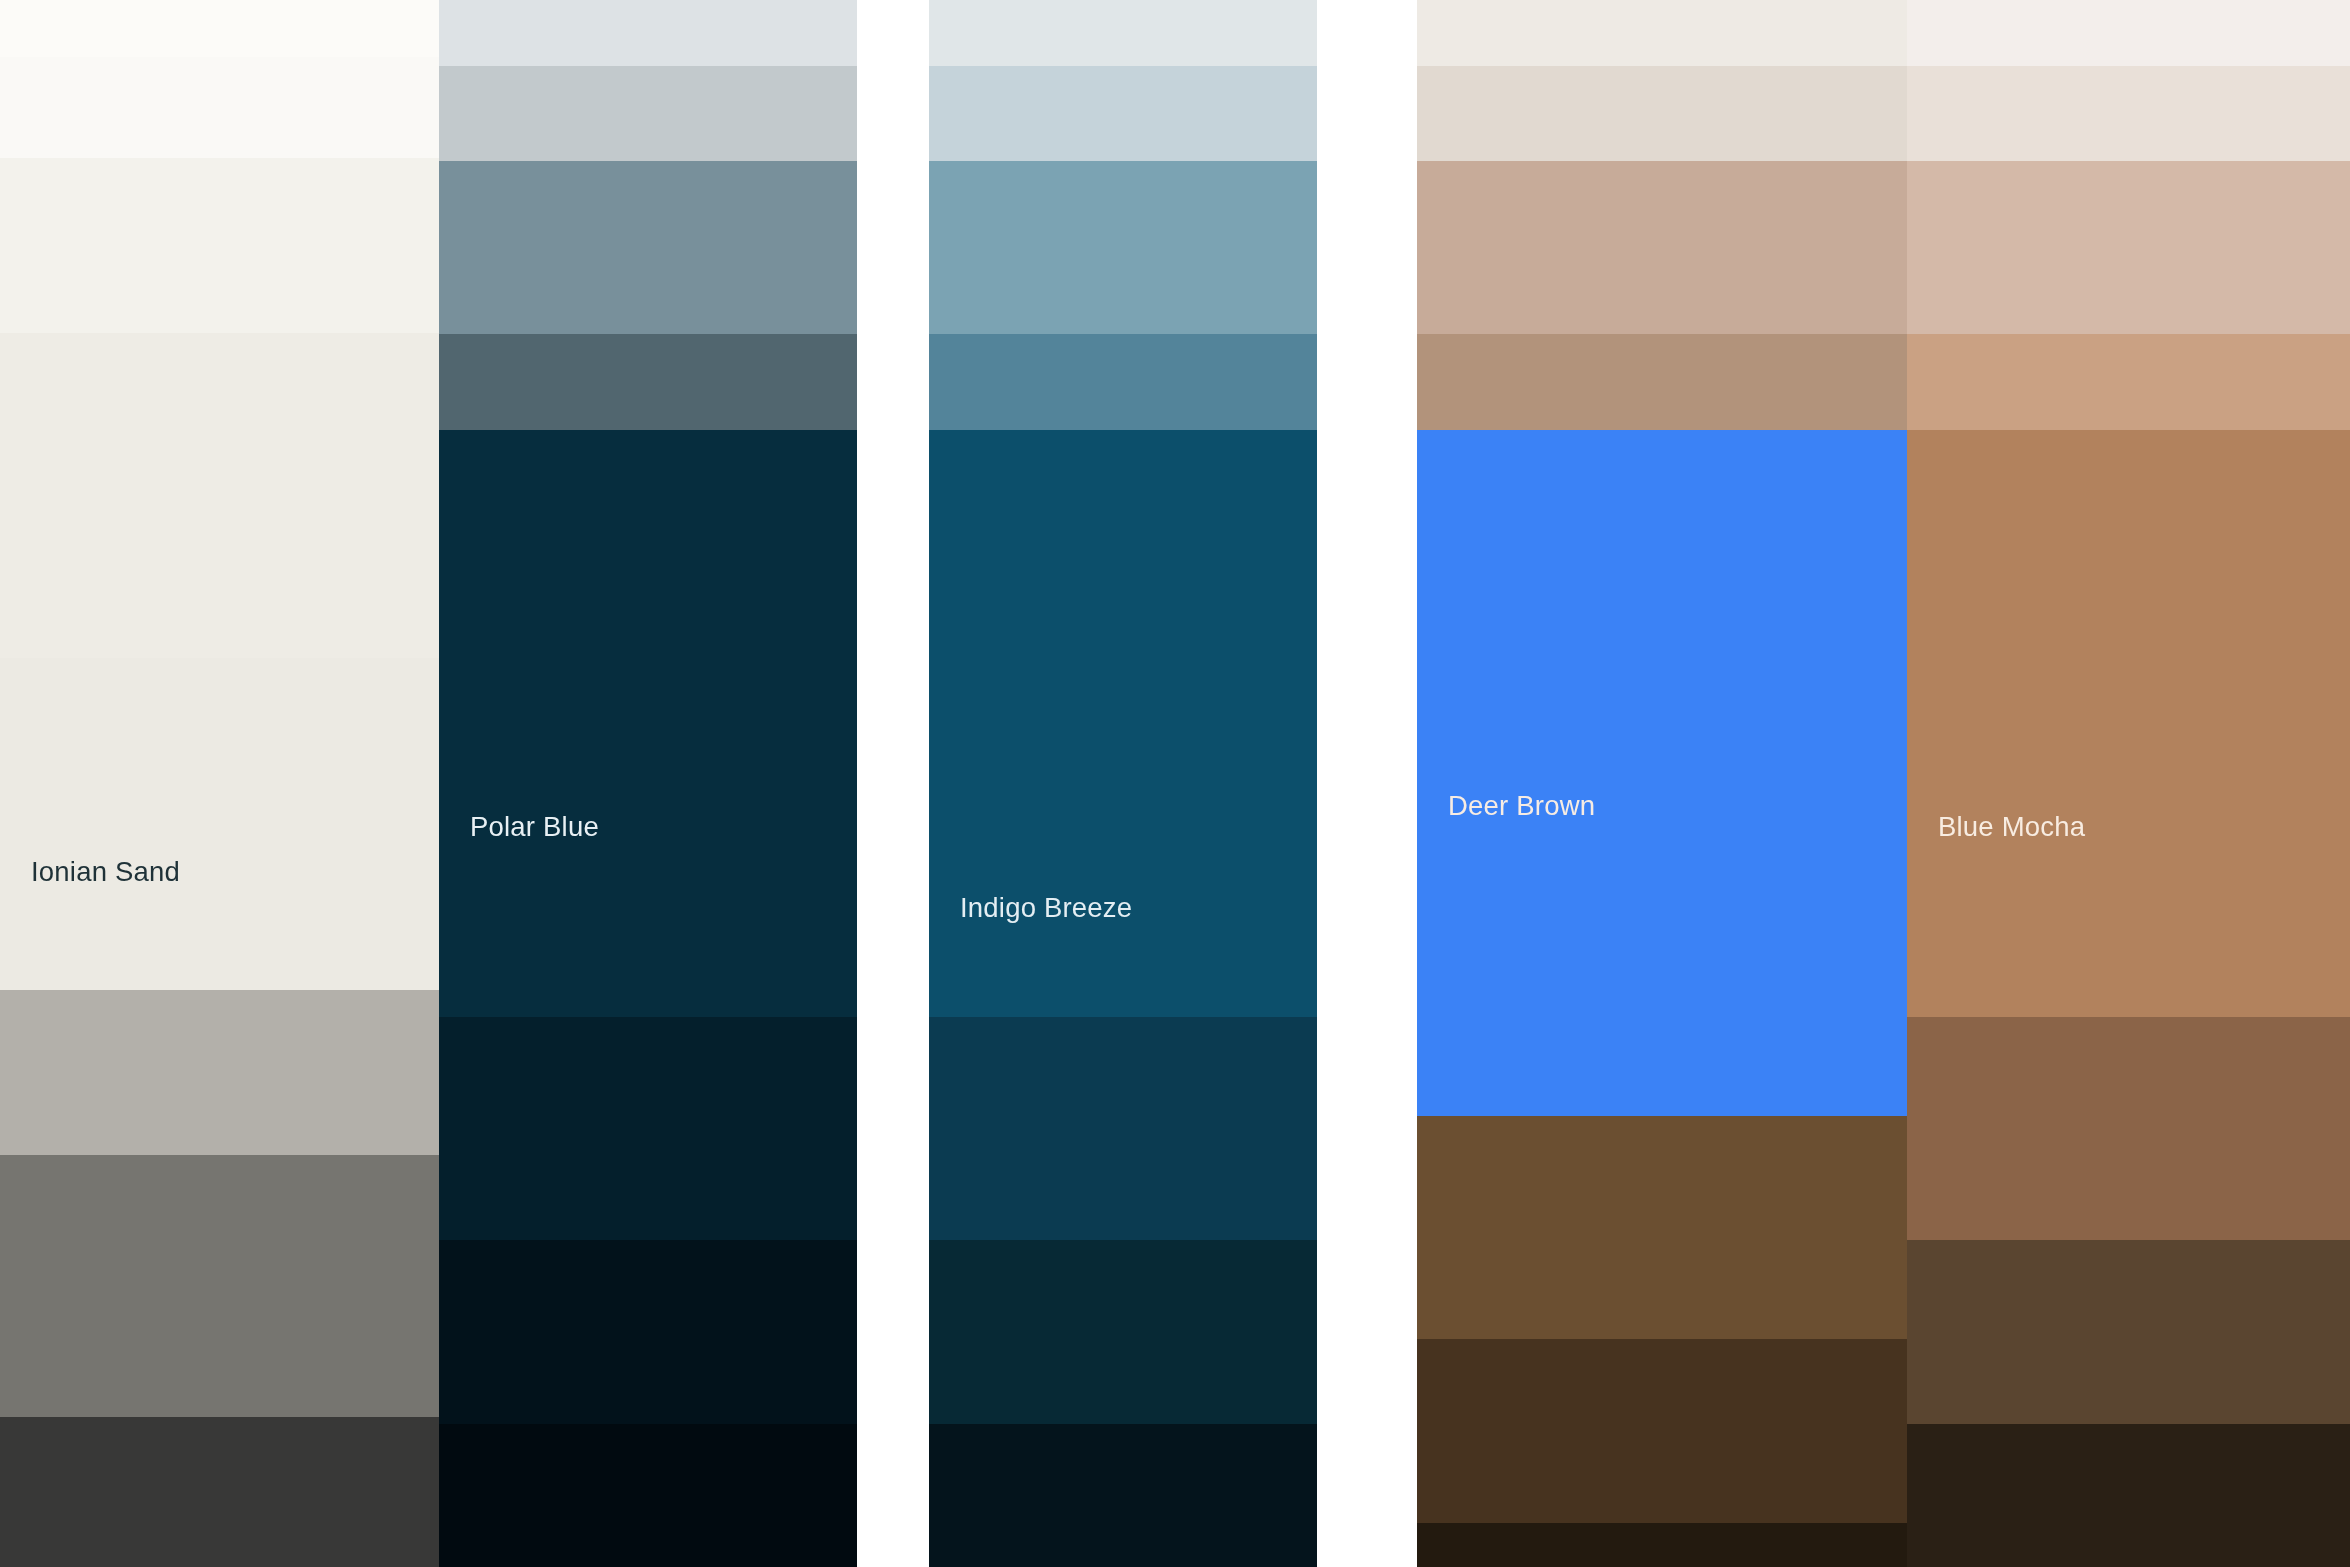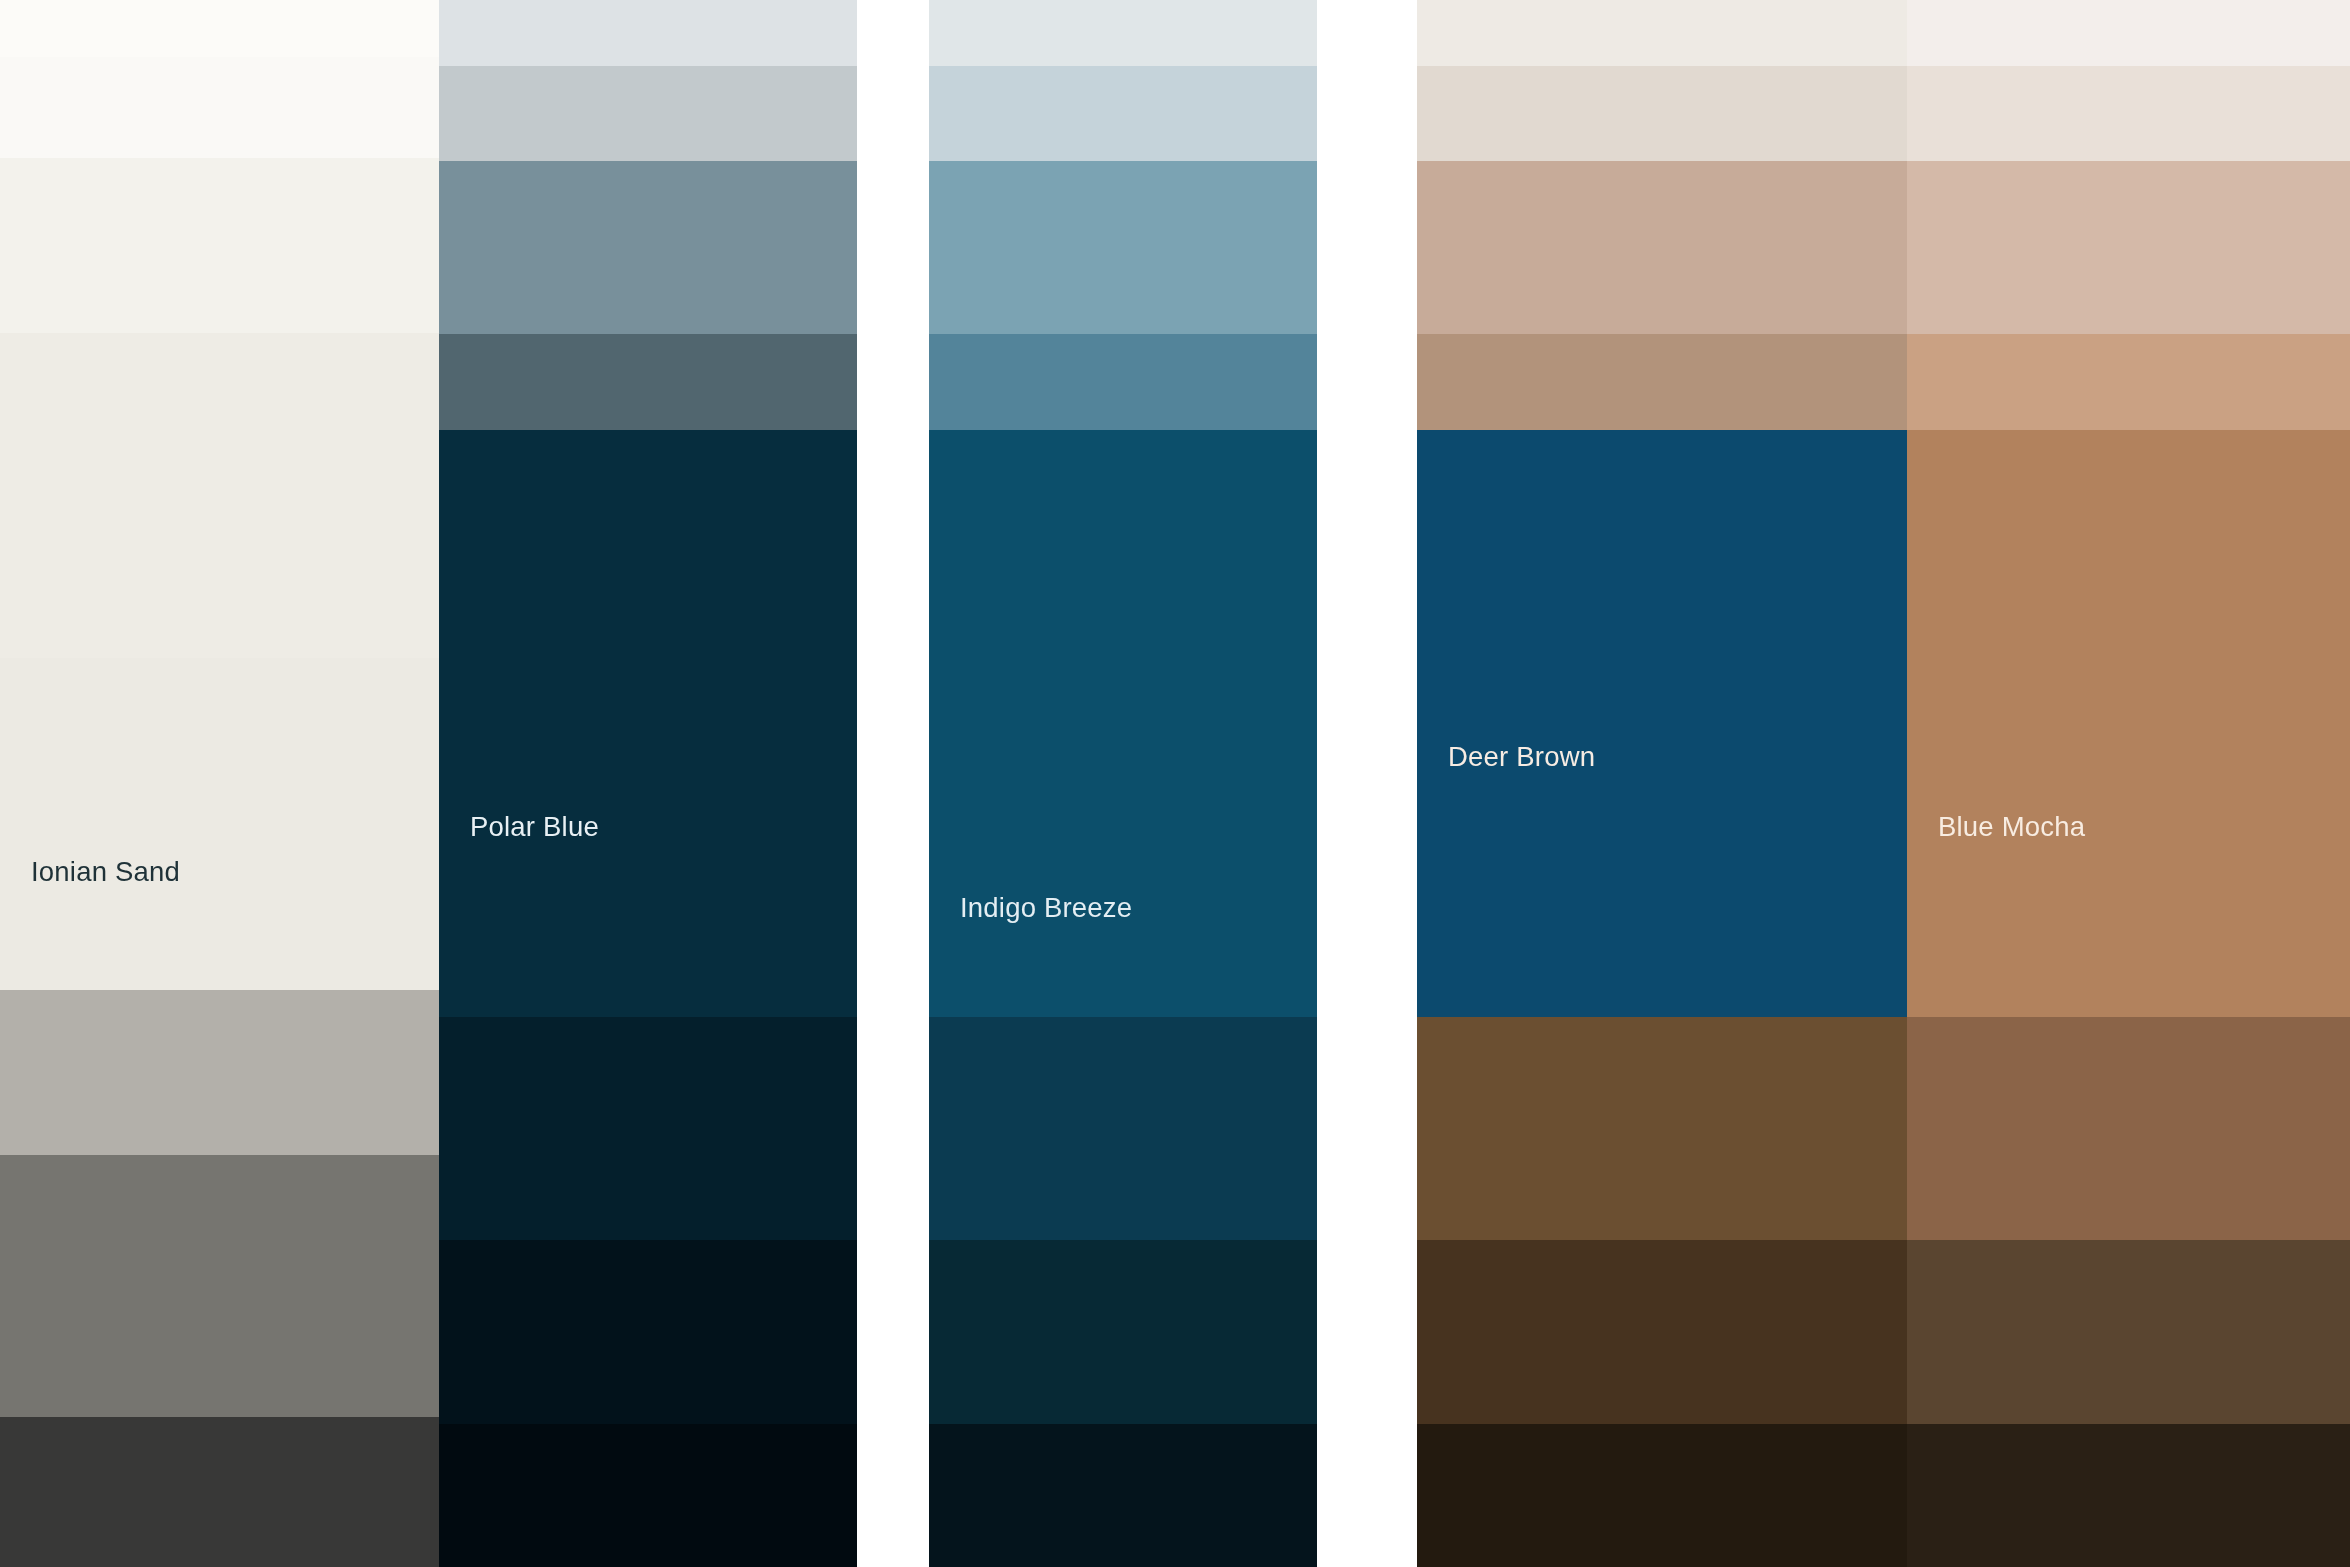--- a/index.html
+++ b/index.html
@@ -81,21 +81,21 @@
       </div>
       <div class="swatch" style="background: rgb(11, 59, 81); height: 223px;"></div>
       <div class="swatch" style="background: rgb(7, 41, 53); height: 184px;"></div>
       <div class="swatch" style="background: rgb(4, 20, 28); height: 144px;"></div>
     </div>
     <div class="palette-column" style="left: 1417px; width: 490px;">
       <div class="swatch" style="background: rgb(238, 234, 228); height: 66px;"></div>
       <div class="swatch" style="background: rgb(225, 217, 208); height: 95px;"></div>
       <div class="swatch" style="background: rgb(199, 171, 153); height: 173px;"></div>
       <div class="swatch" style="background: rgb(178, 147, 123); height: 96px;"></div>
-      <div class="swatch main-swatch" style="background: #0c4a6e; height: 587px;">
+      <div class="swatch main-swatch" style="background: #3b82f6; height: 686px;">
         <span class="swatch-label" style="color: rgb(247, 236, 227); top: calc(50% + 33px); transform: translateY(-50%);">Deer Brown</span>
       </div>
       <div class="swatch" style="background: rgb(107, 79, 49); height: 223px;"></div>
       <div class="swatch" style="background: rgb(71, 51, 31); height: 184px;"></div>
       <div class="swatch" style="background: rgb(35, 26, 15); height: 144px;"></div>
     </div>
     <div class="palette-column" style="left: 1907px; width: 444px;">
       <div class="swatch" style="background: rgb(243, 238, 235); height: 66px;"></div>
       <div class="swatch" style="background: rgb(233, 224, 216); height: 95px;"></div>
       <div class="swatch" style="background: rgb(212, 185, 168); height: 173px;"></div>

